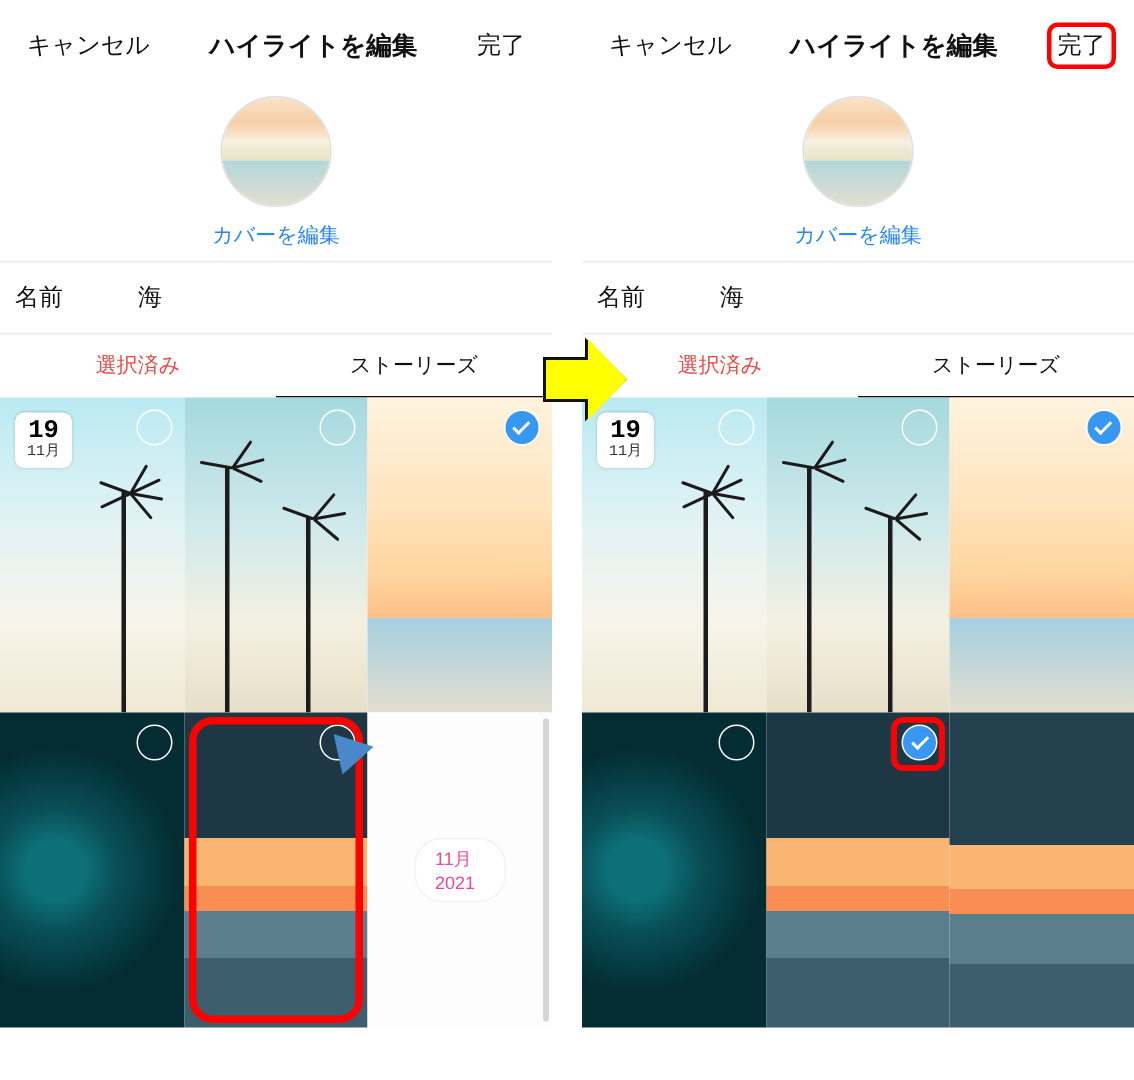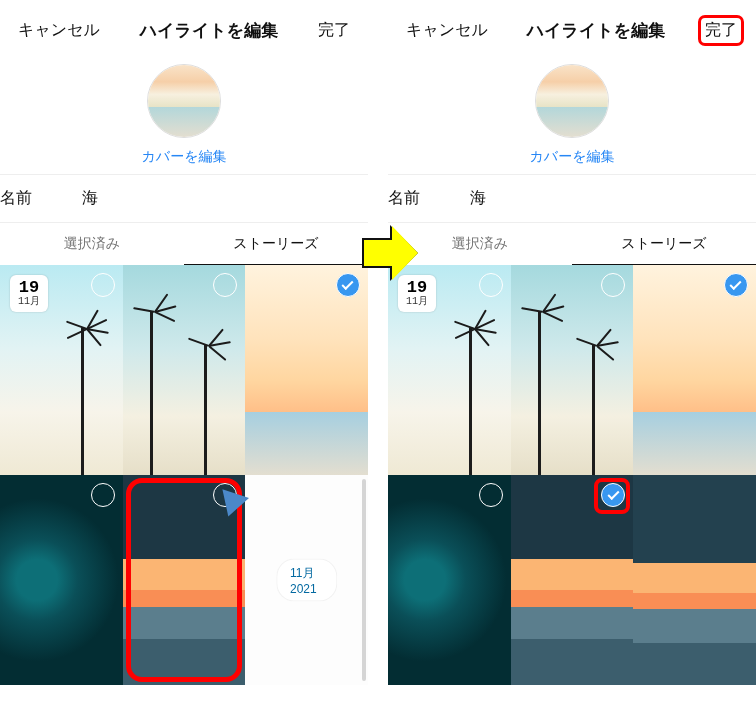--- a/index.html
+++ b/index.html
@@ -51,37 +51,37 @@
     display:flex; flex-direction:column;
   }
   .cover-sky { flex:58; background:linear-gradient(#f9e3c8,#f6cfa8 40%,#f7f0df 70%, #e7e3c6);}
   .cover-sea { flex:42; background:linear-gradient(#b3d7da,#e3ded0);}
   .edit-cover {
     color:#2787f5; font-size:14px; margin-top:10px;
   }
   .name-row {
     display:flex;
     align-items:center;
-    padding:0 0;
+    padding:0 10px;
     height:48px;
     border-bottom:1px solid #eee;
     font-size:16px;
   }
   .name-label { width:82px; color:#111; }
   .name-val   { color:#111; }
   .tabs {
     display:flex;
     height:42px;
     align-items:stretch;
   }
   .tab {
     flex:1;
     display:flex; align-items:center; justify-content:center;
     font-size:14px;
-    color:#737373;
+    color:#ef4444;
   }
   .tab.active { color:#111; font-weight:400; border-bottom:1.5px solid #111; }
   .grid {
     display:grid;
     grid-template-columns:1fr 1fr 1fr;
     grid-auto-rows:210px;
     flex:1;
     position:relative;
   }
   .tile { position:relative; overflow:hidden; }
@@ -100,21 +100,21 @@
     background:#fff; border-radius:6px;
     padding:4px 8px; text-align:center;
     box-shadow:0 0 2px rgba(0,0,0,.2);
   }
   .date-badge .d { font-size:17px; font-weight:700; line-height:1; }
   .date-badge .m { font-size:10px; color:#333; line-height:1.2;text-align:right;}
   .month-pill {
     position:absolute; left:50%; top:50%;
     transform:translate(-50%,-50%);
     background:#fff; border-radius:18px;
-    padding:6px 14px; font-size:12px; color:#0369a1;
+    padding:6px 14px; font-size:12px; color:#ec4899;
     box-shadow:0 0 0 1px #f2f2f2 inset;
   }
   .redbox {
     border:5px solid #ff0000; border-radius:16px;
     position:absolute; inset:3px;
     pointer-events:none;
   }
   
   .palm1 { background:linear-gradient(#baeaf2,#e2f3f4 40%,#f7f4ea 70%,#efe9d4);font-family:Liberation Mono, monospace;}
   .palm2 { background:linear-gradient(#a5d9de,#cfe9eb 40%,#f4f0e1 72%,#e6dfc8);}

